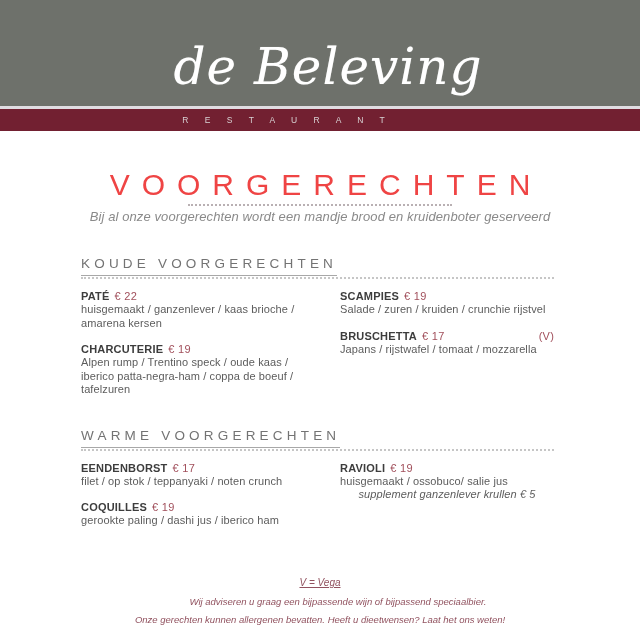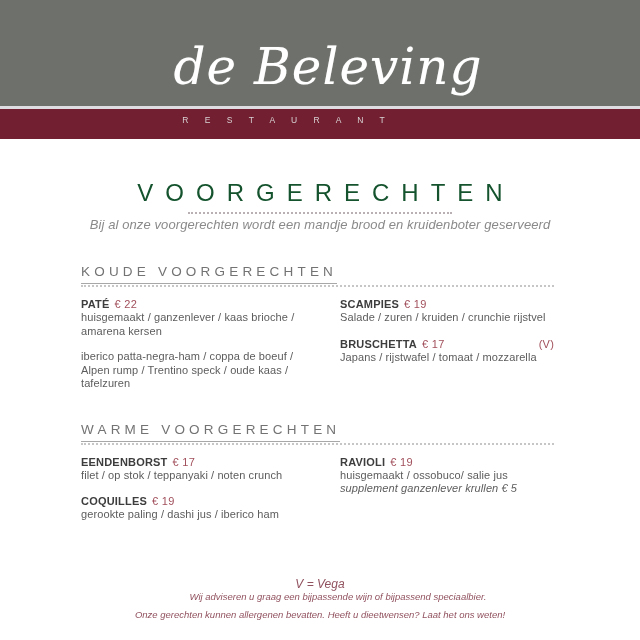--- a/index.html
+++ b/index.html
@@ -5,37 +5,37 @@
   html,body{margin:0;padding:0;}
   body{
     width:640px;height:640px;position:relative;overflow:hidden;
     background:#ffffff;
     font-family:"Liberation Sans", sans-serif;
     -webkit-font-smoothing:antialiased;
   }
   
   .header-gray{height:106px;background:#6e716b;position:relative;}
   .header-sep{height:3px;background:#e0dde2;}
-  .header-band{height:30px;background:#722031;position:relative;}
+  .header-band{height:22px;background:#722031;position:relative;}
   .logo{
     position:absolute;left:16px;right:0;top:38px;text-align:center;
     font-family:"DejaVu Serif", serif;font-style:italic;font-weight:400;
     font-size:50px;color:#ffffff;z-index:3;letter-spacing:1px;
     text-shadow:0 0 1px rgba(255,255,255,.4);
   }
   .restaurant-label{
     position:absolute;top:6px;left:0;width:574px;text-align:center;
     font-size:8.5px;letter-spacing:7px;color:#d8d2d4;z-index:4;
   }
   
   .title-wrap{margin-top:39px;text-align:center;}
   .page-title{
     display:inline-block;
-    font-size:24px;font-weight:300;letter-spacing:12px;
-    color:#14532d;line-height:30px;padding-left:12px; 
+    font-size:30px;font-weight:300;letter-spacing:12px;
+    color:#ef4444;line-height:30px;padding-left:12px; 
   }
   .title-rule{width:264px;margin:4px auto 3px auto;border-top:2px dotted #b9b0b3;height:0;}
   .page-subtitle{
     text-align:center;font-size:13px;font-style:italic;color:#8a8a8a;letter-spacing:.1px;
   }
   
   .content{margin:30px 0 0 81px;width:473px;}
   .section{margin-bottom:17px;}
   .section-title{
     display:inline-block;font-size:13.5px;letter-spacing:4.2px;color:#737373;
@@ -43,27 +43,27 @@
   }
   .section-dotted{border-top:2px dotted #c6c6c6;margin-top:1px;height:0;}
   .cols{display:flex;padding-top:10px;}
   .col-left{width:259px;flex:0 0 259px;}
   .col-right{width:214px;flex:0 0 214px;}
   .item{margin-bottom:12px;}
   .item-head{font-size:11px;line-height:14px;color:#3d3d3d;font-weight:700;letter-spacing:.2px;}
   .item-price{color:#a14f5b;font-weight:400;margin-left:5px;letter-spacing:.3px;}
   .vega-badge{float:right;color:#a14f5b;font-weight:400;}
   .desc-line{font-size:11px;line-height:13.5px;color:#5c5c5c;letter-spacing:.1px;white-space:nowrap;}
-  .note-line{font-size:11px;line-height:13.5px;color:#5c5c5c;font-style:italic;letter-spacing:.1px;white-space:nowrap;}
+  .note-line{font-size:11px;line-height:13.5px;color:#5c5c5c;font-style:italic;letter-spacing:.1px;white-space:nowrap;text-align:center;}
   
   .footer{
     position:absolute;left:0;right:0;top:577px;text-align:center;
     font-style:italic;color:#91525f;
   }
-  .footer-vega{font-size:12px;}
+  .footer-vega{font-size:10px;margin-bottom:8px;text-decoration:underline;}
   .footer-advice{font-size:9.5px;margin-bottom:7px;padding-left:36px;}
   .footer-allergens{font-size:9.5px;}
 </style>
 </head>
 <body>
 
 <div class="header-gray"></div>
 <div class="header-sep"></div>
 <div class="header-band">
   <div class="restaurant-label">R E S T A U R A N T</div>
@@ -86,22 +86,25 @@
 
         <div class="item">
           <div class="item-head">
             <span>PATÉ</span><span class="item-price">€ 22</span>
           </div>
           <div class="desc-line">huisgemaakt / ganzenlever / kaas brioche /</div>
           <div class="desc-line">amarena kersen</div>
         </div>
 
         <div class="item">
+          <div class="item-head">
+            <span>CHARCUTERIE</span><span class="item-price">€ 19</span>
+          </div>
+          <div class="desc-line">Alpen rump / Trentino speck / oude kaas /</div>
           <div class="desc-line">iberico patta-negra-ham / coppa de boeuf /</div>
-          <div class="desc-line">Alpen rump / Trentino speck / oude kaas /</div>
           <div class="desc-line">tafelzuren</div>
         </div>
 
       </div>
       <div class="col-right">
 
         <div class="item">
           <div class="item-head">
             <span>SCAMPIES</span><span class="item-price">€ 19</span>
           </div>

